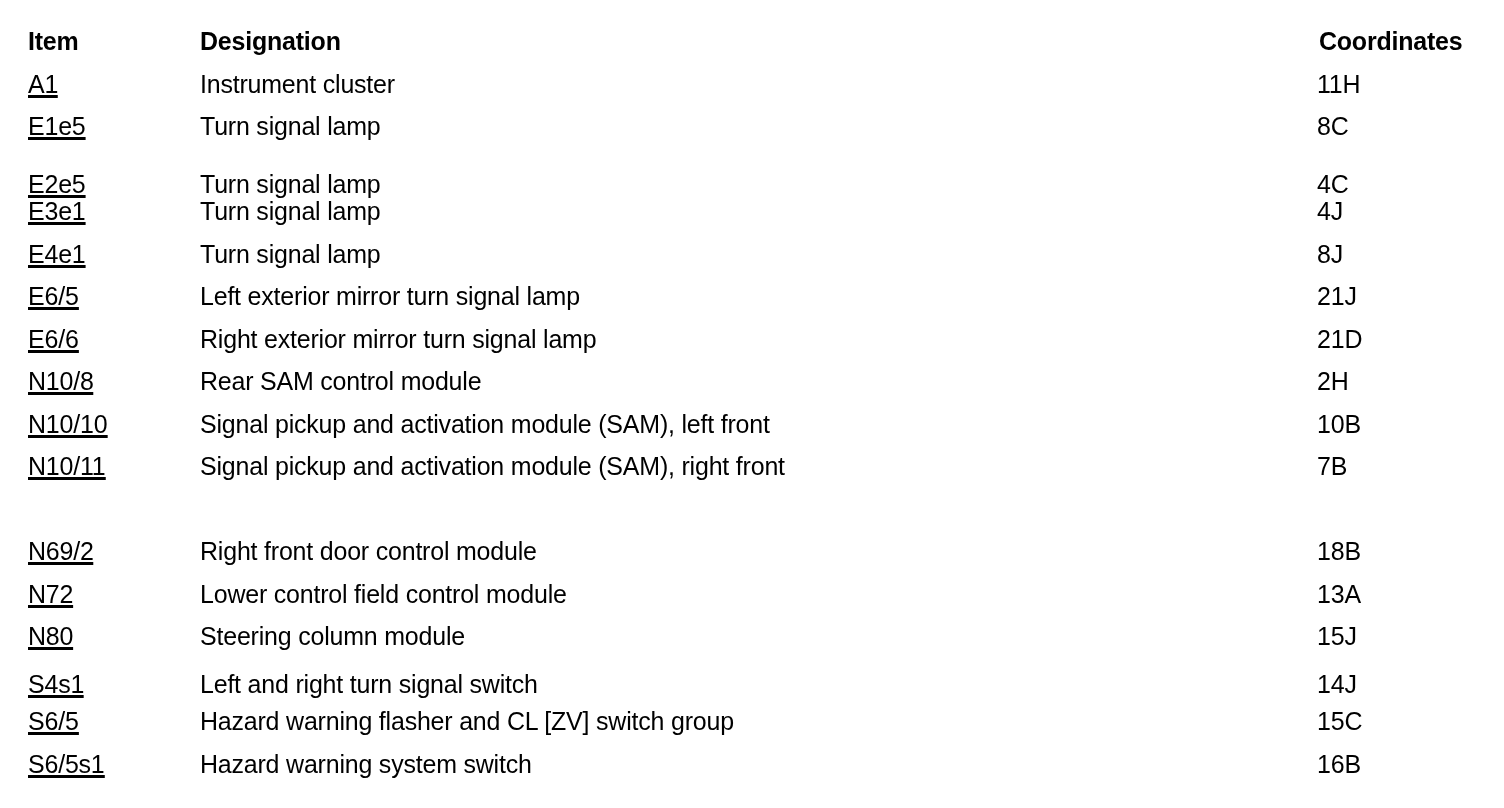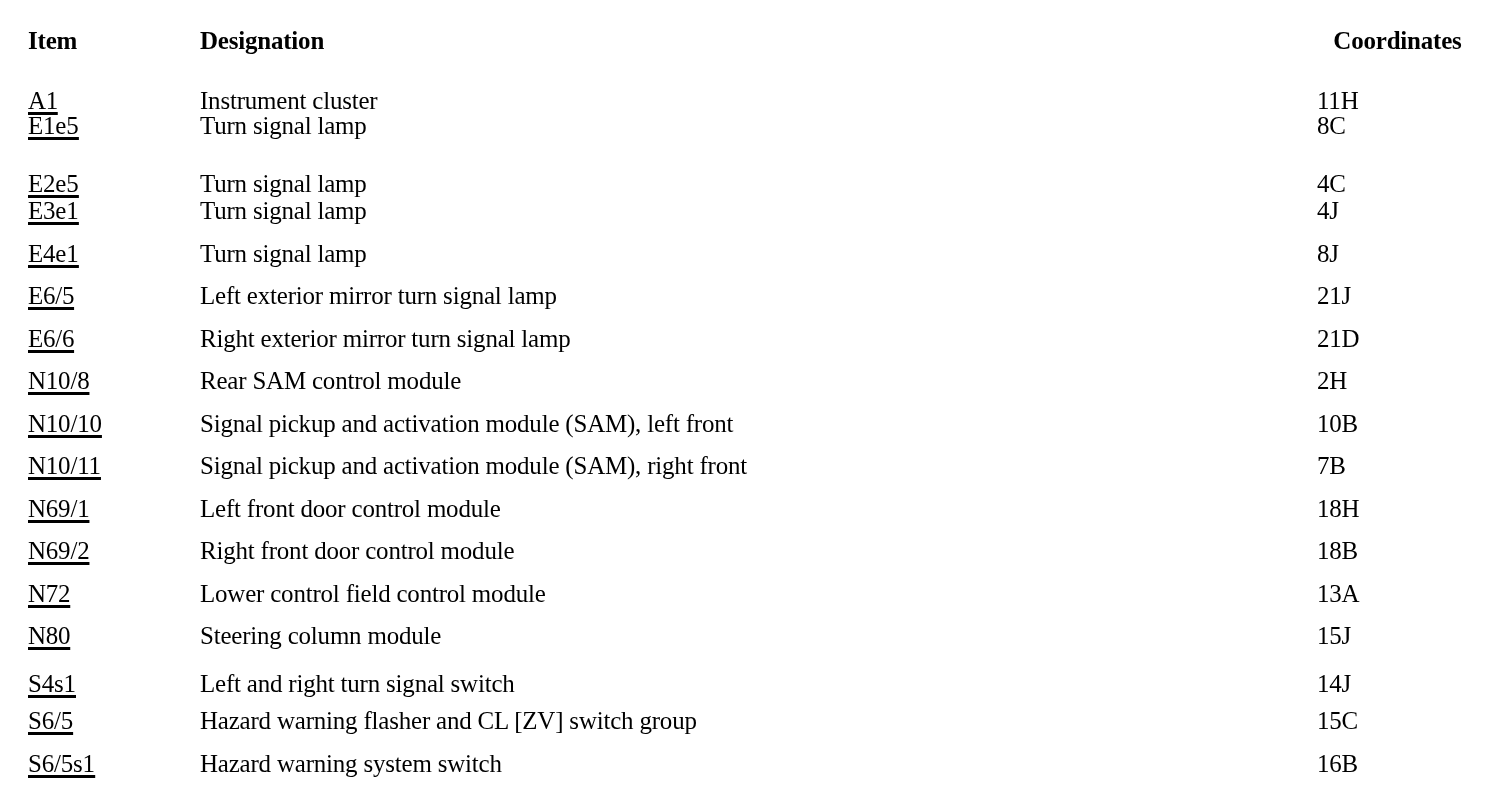--- a/index.html
+++ b/index.html
@@ -14,21 +14,20 @@
     font-family: "Liberation Sans", sans-serif;
     color: #000000;
     -webkit-font-smoothing: none;
   }
 
   .component-table {
     position: relative;
     width: 1504px;
     height: 640px;
     box-sizing: border-box;
-    font-family: Liberation Serif, serif;
   }
 
   .row {
     position: absolute;
     left: 0;
     width: 1504px;
     height: 42.5px;
   }
 
   .cell {
@@ -92,21 +91,21 @@
       <span>Item</span>
     </div>
     <div class="cell col-designation">
       <span>Designation</span>
     </div>
     <div class="cell col-coordinates">
       <span>Coordinates</span>
     </div>
   </div>
 
-<div class="row" style="top: 68.5px; margin-top: 17px;">
+<div class="row" style="top: 68.5px;">
       <div class="cell col-item"><a class="item-link">A1</a></div>
       <div class="cell col-designation">Instrument cluster</div>
       <div class="cell col-coordinates">11H</div>
     </div>
     <div class="row" style="top: 111px;">
       <div class="cell col-item"><a class="item-link">E1e5</a></div>
       <div class="cell col-designation">Turn signal lamp</div>
       <div class="cell col-coordinates">8C</div>
     </div>
     <div class="row" style="top: 169px;">
@@ -142,25 +141,20 @@
     <div class="row" style="top: 408.5px;">
       <div class="cell col-item"><a class="item-link">N10/10</a></div>
       <div class="cell col-designation">Signal pickup and activation module (SAM), left front</div>
       <div class="cell col-coordinates">10B</div>
     </div>
     <div class="row" style="top: 451px;">
       <div class="cell col-item"><a class="item-link">N10/11</a></div>
       <div class="cell col-designation">Signal pickup and activation module (SAM), right front</div>
       <div class="cell col-coordinates">7B</div>
     </div>
-    <div class="row" style="top: 493.5px;">
-      <div class="cell col-item"><a class="item-link">N69/1</a></div>
-      <div class="cell col-designation">Left front door control module</div>
-      <div class="cell col-coordinates">18H</div>
-    </div>
     <div class="row" style="top: 536px;">
       <div class="cell col-item"><a class="item-link">N69/2</a></div>
       <div class="cell col-designation">Right front door control module</div>
       <div class="cell col-coordinates">18B</div>
     </div>
     <div class="row" style="top: 578.5px;">
       <div class="cell col-item"><a class="item-link">N72</a></div>
       <div class="cell col-designation">Lower control field control module</div>
       <div class="cell col-coordinates">13A</div>
     </div>

